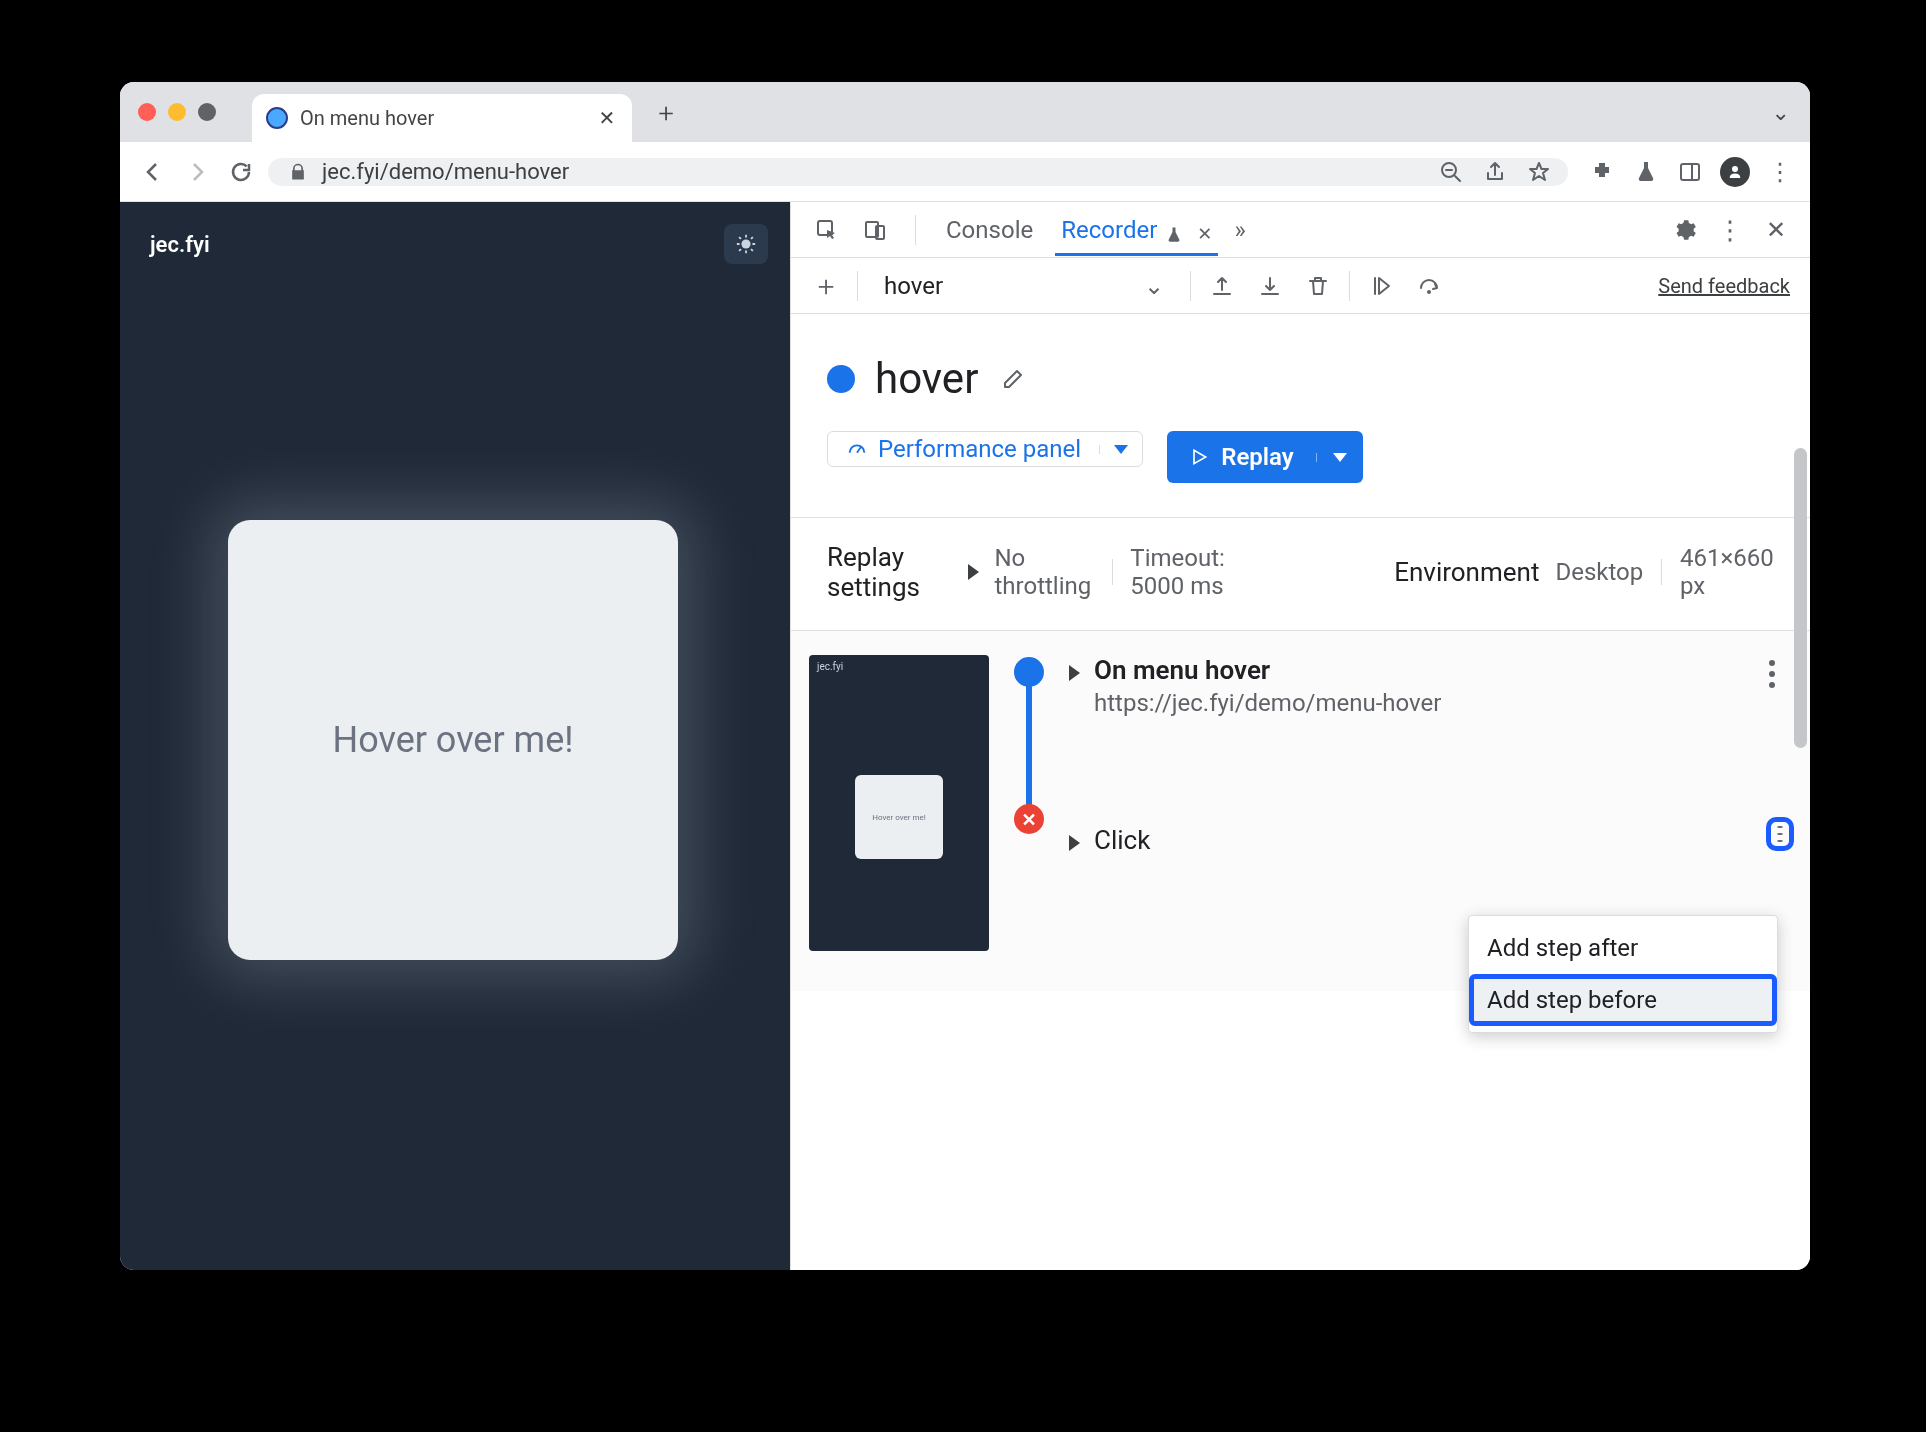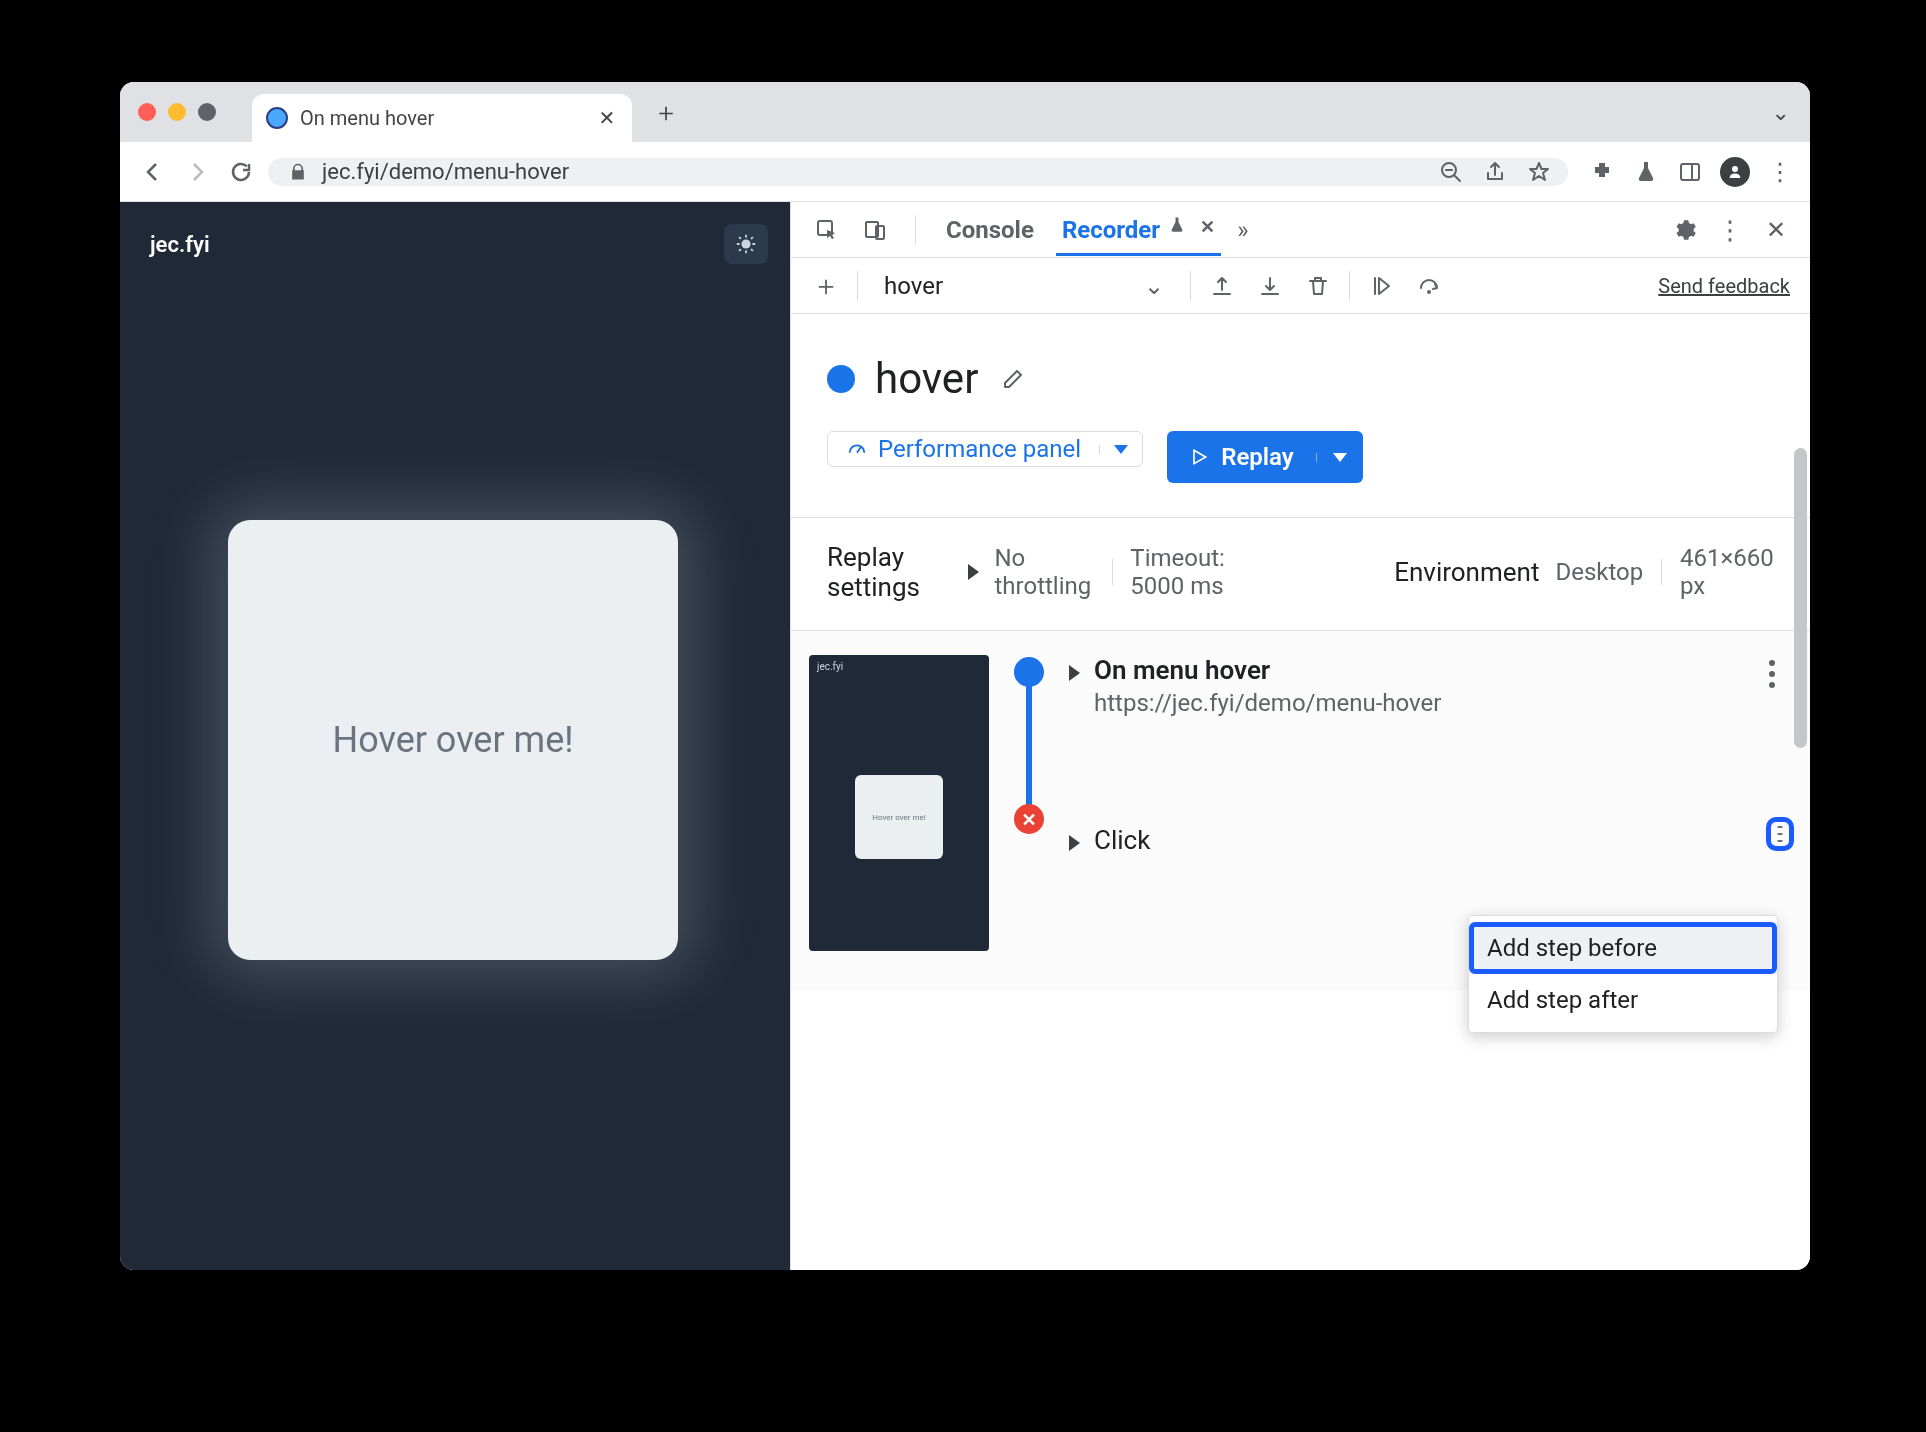--- a/index.html
+++ b/index.html
@@ -65,21 +65,21 @@
     background:#eceff1; border-radius:22px; display:flex;align-items:center;justify-content:center;
     box-shadow: 0 0 60px 20px rgba(210,220,235,.20);
     color:#6b7280; font-size:36px;
   }
 
   
   .devtools { flex:1; background:#fff; display:flex; flex-direction:column; border-left:1px solid #e0e0e0; position:relative;}
   .dt-tabs { height:56px; border-bottom:1px solid #dadce0; display:flex; align-items:center; gap:16px; padding:0 20px;}
   .dt-ico { width:32px;height:32px;display:flex;align-items:center;justify-content:center;color:#5f6368; cursor:pointer;}
   .dt-sep { width:1px; height:30px;background:#dadce0; margin:0 8px;}
-  .dt-tab { font-size:24px; color:#5f6368; padding:12px 6px; cursor:pointer; display:flex;align-items:flex-start;gap:8px;font-weight:bold;}
+  .dt-tab { font-size:24px; color:#5f6368; padding:12px 6px; cursor:pointer; display:flex;align-items:flex-end;gap:8px;}
   .dt-tab.active { color:#1a73e8; border-bottom:3px solid #1a73e8; padding-bottom:9px;}
   .dt-tab .x { font-size:18px; color:#5f6368; margin-left:6px;}
   .dt-more { font-size:24px;color:#5f6368;cursor:pointer;}
   .dt-right { margin-left:auto; display:flex; gap:18px; align-items:center;}
   .dt-right .ricon { width:28px;height:28px;color:#5f6368;display:flex;align-items:center;justify-content:center;cursor:pointer;}
 
   
   .rec-toolbar { height:56px; border-bottom:1px solid #dadce0; display:flex;align-items:center;padding:0 20px; gap:16px;}
   .rec-toolbar .plus { font-size:28px;color:#5f6368;cursor:pointer;width:30px;text-align:center;}
   .rec-select { flex:0 0 300px; height:40px; display:flex;align-items:center; font-size:24px; color:#202124; padding:0 10px; cursor:pointer;}
@@ -430,22 +430,22 @@
                   </div>
                   <div class="kebab highlight">
                       <span></span>
                       <span></span>
                       <span></span>
                     </div>
                 </div>
 
 
                 <div class="popup">
+                  <div class="mi">Add step after</div>
                   <div class="mi highlight">Add step before</div>
-                  <div class="mi">Add step after</div>
                 </div>
 
               </div>
             </div>
           </div>
 
           <div class="scrollhint"></div>
         </div>
 
       </div>

